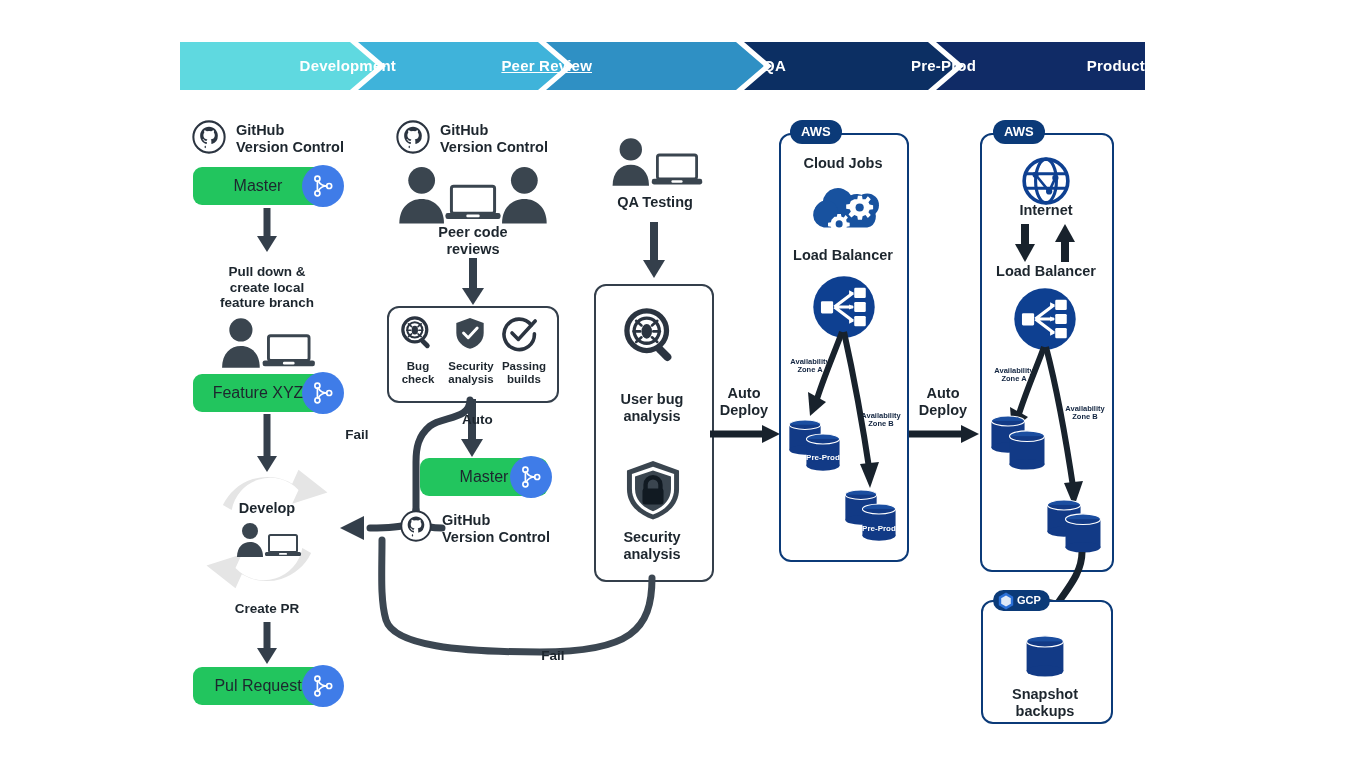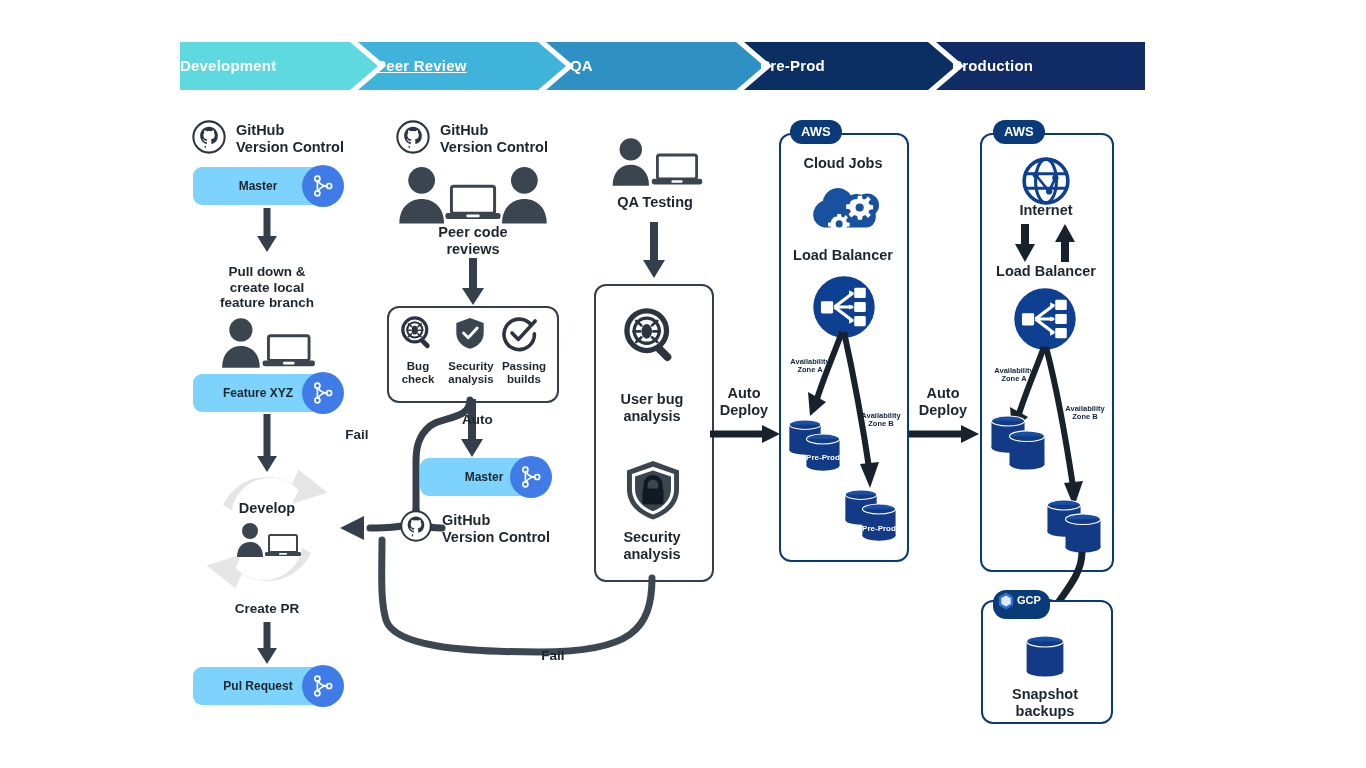--- a/index.html
+++ b/index.html
@@ -12,52 +12,52 @@
   #stage{position:absolute;left:0;top:0;width:1366px;height:768px;}
 
   
   .abs{position:absolute;}
 
   
   #banner{position:absolute;left:180px;top:42px;width:965px;height:48px;}
   #banner svg{display:block;}
   .bannerLabel{
     position:absolute;top:0;height:40px;line-height:48px;
-    color:#ffffff;font-weight:bold;font-size:15px;text-align:left;
-    letter-spacing:.2px;white-space:nowrap;
+    color:#ffffff;font-weight:bold;font-size:15px;text-align:right;
+    letter-spacing:.2px;white-space:nowrap;margin-left:26px;
   }
 
   
   .ctext{position:absolute;text-align:center;white-space:pre-line;line-height:1.15;}
   .t13{font-size:13.5px;font-weight:bold;color:#1d262e;}
   .t14{font-size:14.5px;font-weight:bold;color:#1d262e;}
   .t11{font-size:11.5px;font-weight:bold;color:#1d262e;}
   .tiny{font-size:7.5px;font-weight:bold;color:#10233f;line-height:1.1;}
   .white-on-db{color:#ffffff;font-size:8px;font-weight:bold;}
 
   
   .pill{
-    position:absolute;background:#7dd3fc;border-radius:9px;
+    position:absolute;background:#22c55e;border-radius:9px;
     height:38px;line-height:38px;text-align:center;
-    font-size:12px;font-weight:bold;color:#1d262e;
+    font-size:16px;font-weight:normal;color:#1d262e;
   }
   .gitbadge{
     position:absolute;width:42px;height:42px;border-radius:50%;
     background:#3f7ce8;display:flex;align-items:center;justify-content:center;
   }
 
   
   .obox{position:absolute;border:2.5px solid #343f4b;border-radius:12px;background:#fff;}
   .awsbox{position:absolute;border:2.5px solid #0b3a78;border-radius:12px;background:#fff;}
   .cloudtag{
     position:absolute;background:#0b3a78;color:#fff;font-size:13px;font-weight:bold;
     border-radius:13px;height:24px;line-height:24px;padding:0 11px;text-align:center;
     white-space:nowrap;
   }
-  .cloudtag.gcp{font-size:11px;height:21px;line-height:21px;padding:0 9px 8px 24px;}
+  .cloudtag.gcp{font-size:11px;height:21px;line-height:21px;padding:0 9px 0 24px;}
 
   svg{overflow:visible;}
 </style>
 </head>
 <body>
 
 <div id="stage">
 
   <div id="banner">
     <svg width="965" height="48" viewBox="0 0 965 48">

